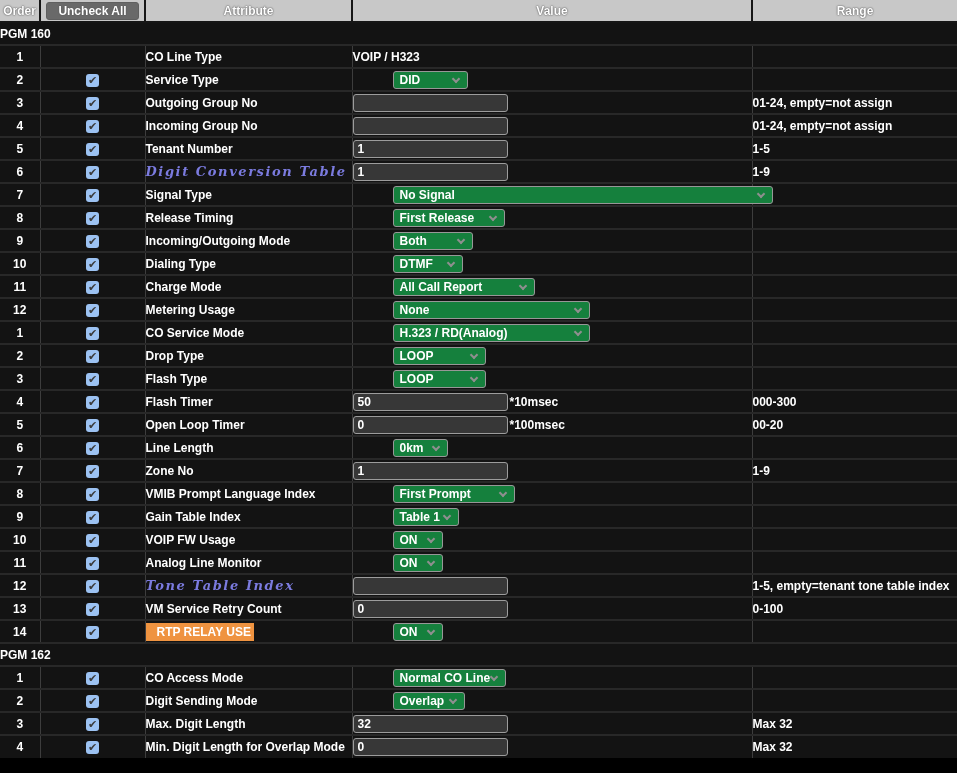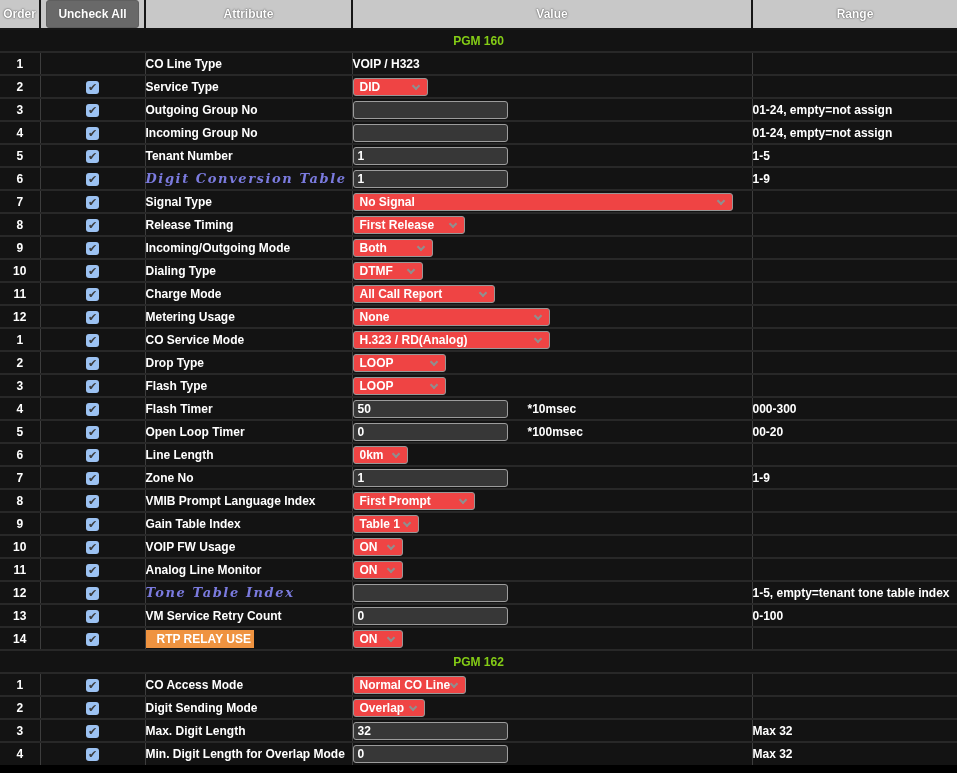--- a/index.html
+++ b/index.html
@@ -9,27 +9,27 @@
   table.cfg { width:957px; border-collapse:collapse; table-layout:fixed;
               font-size:12px; font-weight:bold; color:#fff; background:#131313; }
 
   
   thead th { height:22px; background:#c8c8c8; color:#fff; text-align:center;
              font-size:12px; font-weight:bold; padding:0;
              text-shadow:0 0 2px rgba(70,70,70,.8), 0 0 1px rgba(70,70,70,.9);
              border-right:2px solid #161616; border-bottom:2px solid #161616; }
   thead th:last-child { border-right:none; }
   .uncheck-btn { background:#696969; color:#fff; border:1px solid #5f5f5f;
-                 border-radius:3px; height:28px; padding:0 11px; cursor:pointer;
+                 border-radius:3px; height:18px; padding:0 11px; cursor:pointer;
                  font-family:"Liberation Sans",sans-serif; font-size:12px; font-weight:bold;
                  text-shadow:0 0 1px rgba(40,40,40,.7); }
 
   
-  tr.section td { height:19px; background:#29251f; text-align:center;
-                  font-weight:bold; color:#84cc16; border-top:1px solid #0a0a0a;
+  tr.section td { height:19px; background:#29251f; 
+                  font-weight:bold; color:#ffffff; border-top:1px solid #0a0a0a;
                   border-bottom:1px solid #0a0a0a; }
 
   
   tbody.rows td { background:#131313; height:23px; padding:0;
                   border-right:1px solid #3d3d3d; border-top:2px solid #282828; }
   tbody.rows td:last-child { border-right:none; }
   td.c-order { text-align:center; }
   td.c-check { text-align:center; }
   td.c-attr  { padding-left:7px; }
   td.c-val   { padding-left:8px; }
@@ -42,32 +42,32 @@
   .cb .check { color:#3b3b3b; font-size:11px; line-height:13px; display:inline-block;
                font-weight:bold; }
 
   
   .attr-link { color:#7b7bdf; font-family:"DejaVu Serif","Liberation Serif",serif;
                font-style:italic; font-size:13px; letter-spacing:1.6px; cursor:pointer; }
   .attr-hl { background:#ef9340; color:#fff; padding:2px 3px 2px 11px; }
 
   
   .sel { display:inline-block; position:relative; height:18px; line-height:16px;
-         background:#ef4444; border:1px solid #979797; border-radius:3px;
+         background:#15803d; border:1px solid #979797; border-radius:3px;
          color:#fff; padding:0 18px 8px 6px; vertical-align:middle; cursor:pointer;
-         white-space:nowrap; overflow:hidden; }
+         white-space:nowrap; overflow:hidden;margin-left:40px; }
   .chev { position:absolute; right:8px; top:4px; width:6px; height:6px;
           border-right:2px solid #8f8f8f; border-bottom:2px solid #8f8f8f;
           transform:rotate(45deg); }
 
   
   .txt { height:18px; background:#373737; border:1px solid #9c9c9c; border-radius:3px;
          color:#fff; font-family:"Liberation Sans",sans-serif; font-size:12px;
          font-weight:bold; padding:0 4px; vertical-align:middle; }
-  .suffix { margin-left:20px; vertical-align:middle; }
+  .suffix { margin-left:2px; vertical-align:middle; }
   .vtext { vertical-align:middle; }
 </style>
 </head>
 <body>
 
 <table class="cfg">
   <colgroup>
     <col style="width:40px">
       <col style="width:105px">
       <col style="width:207px">

